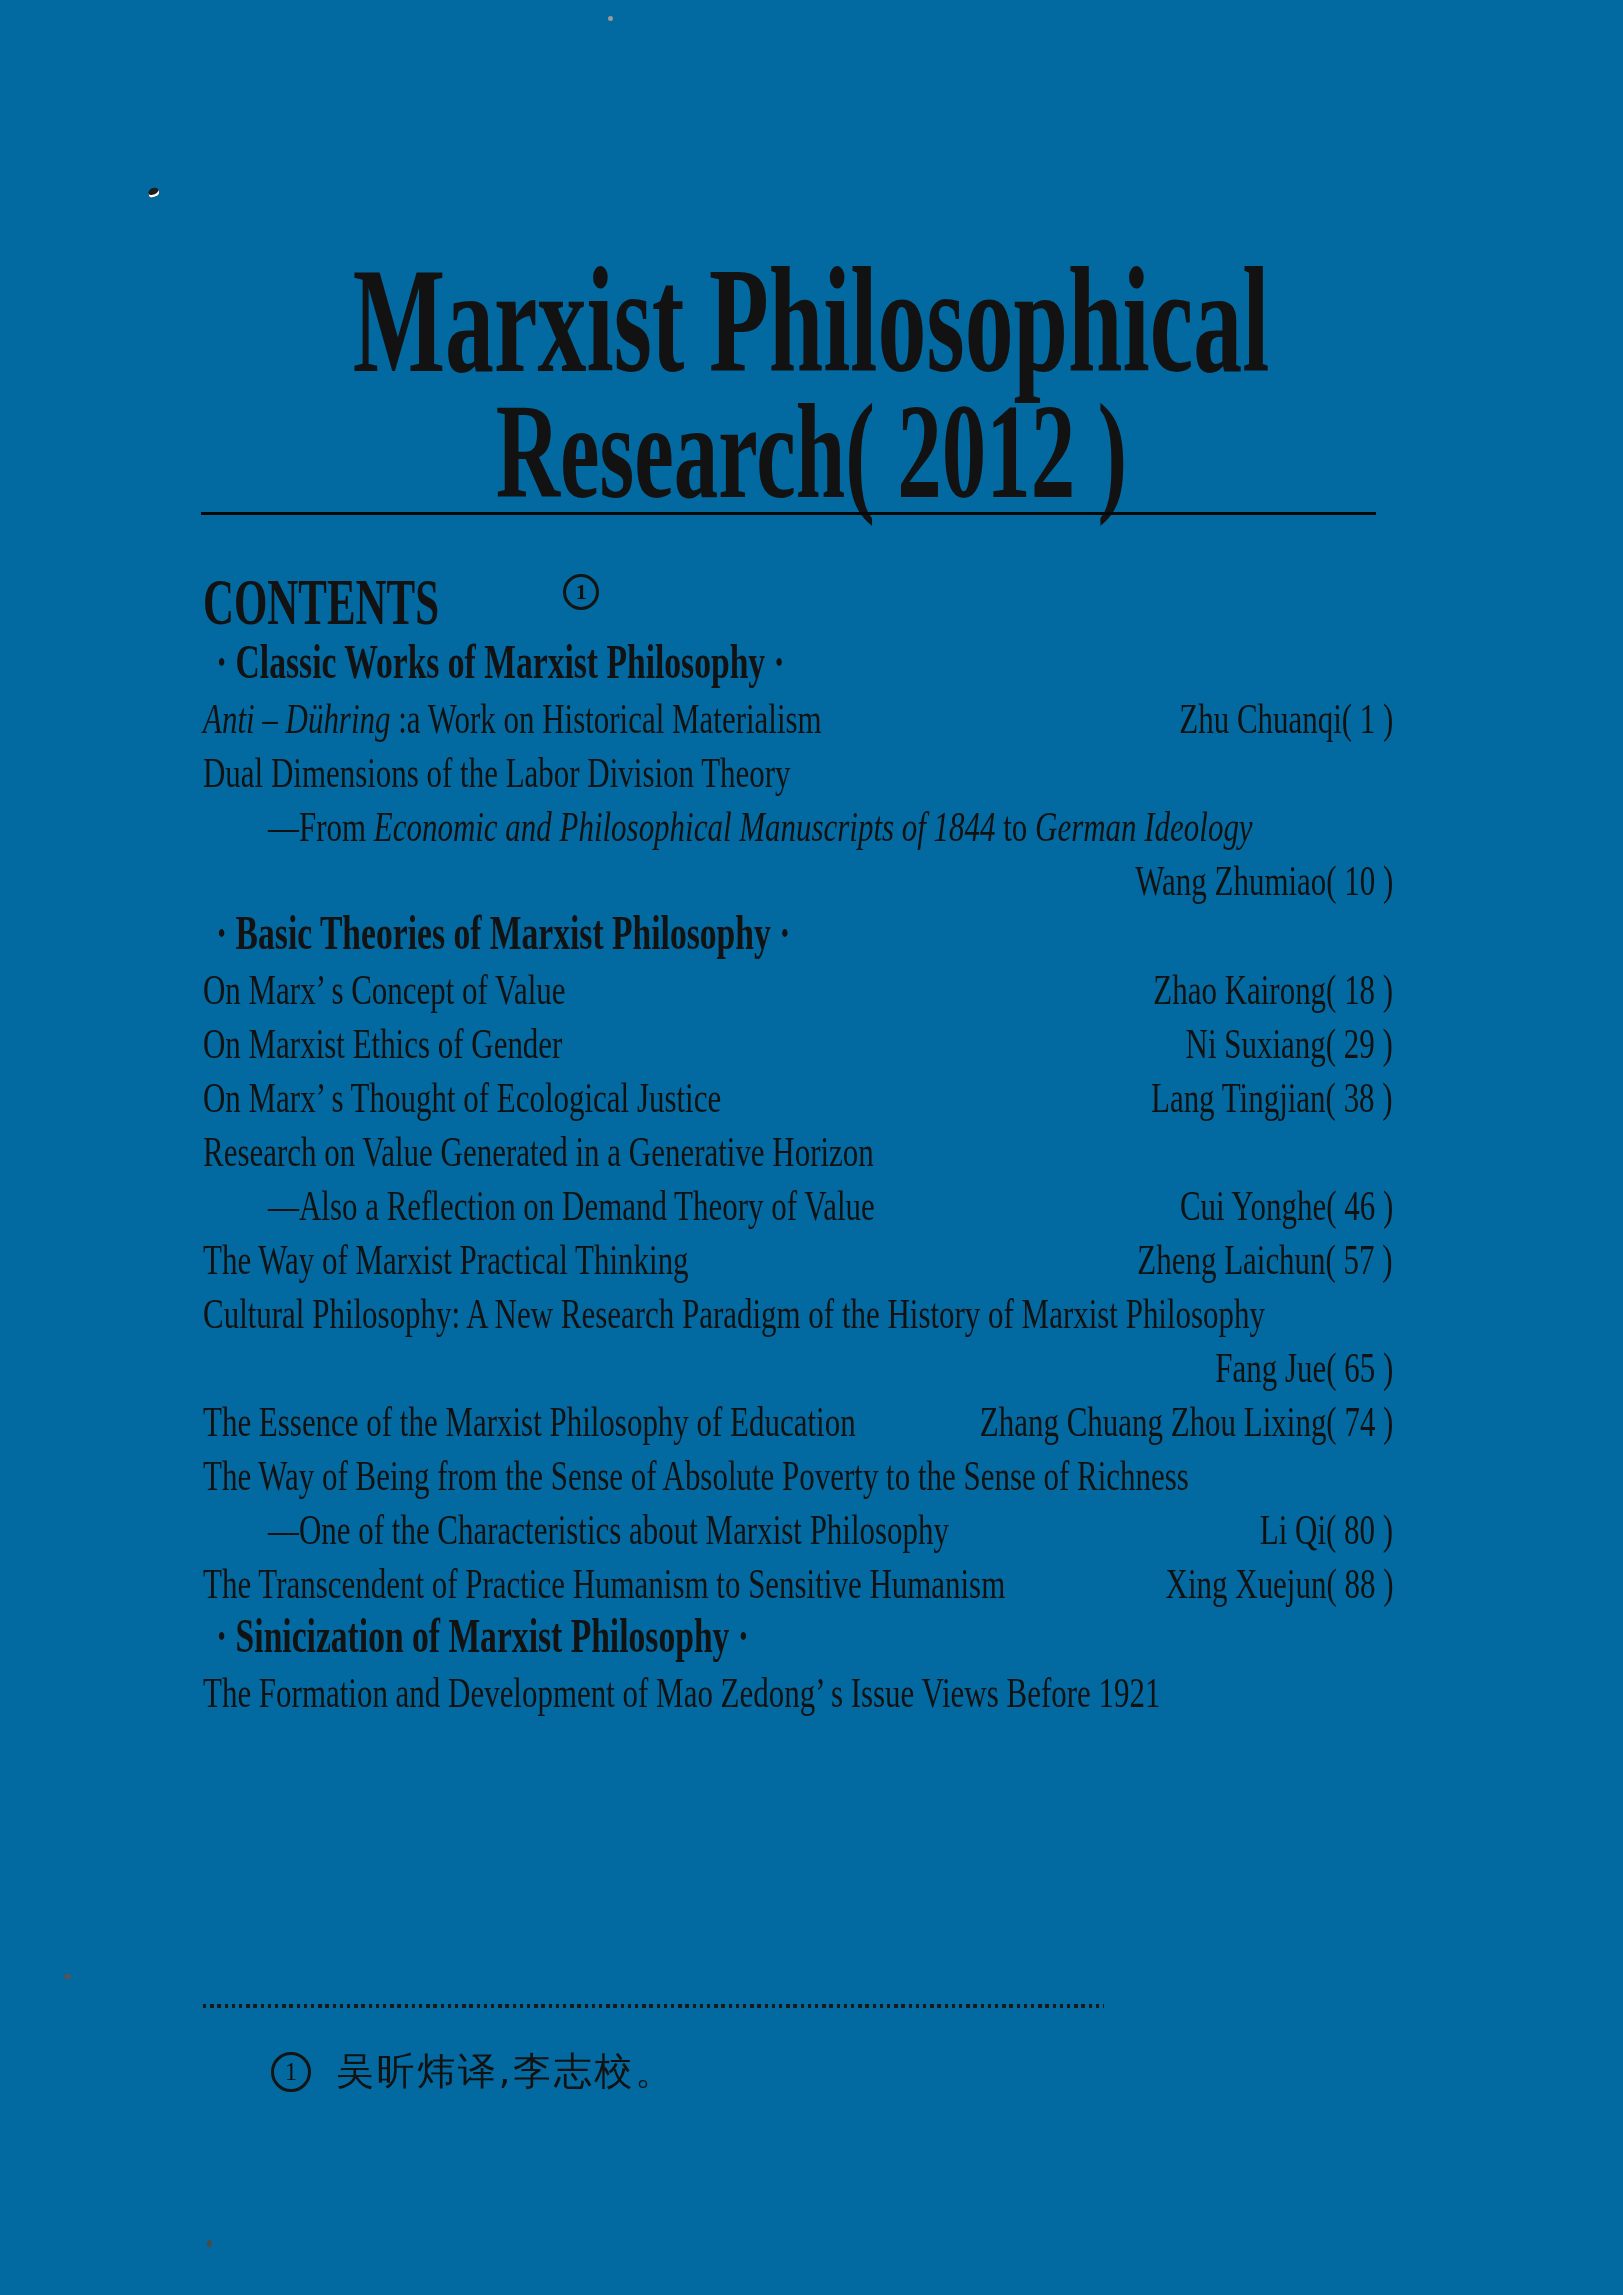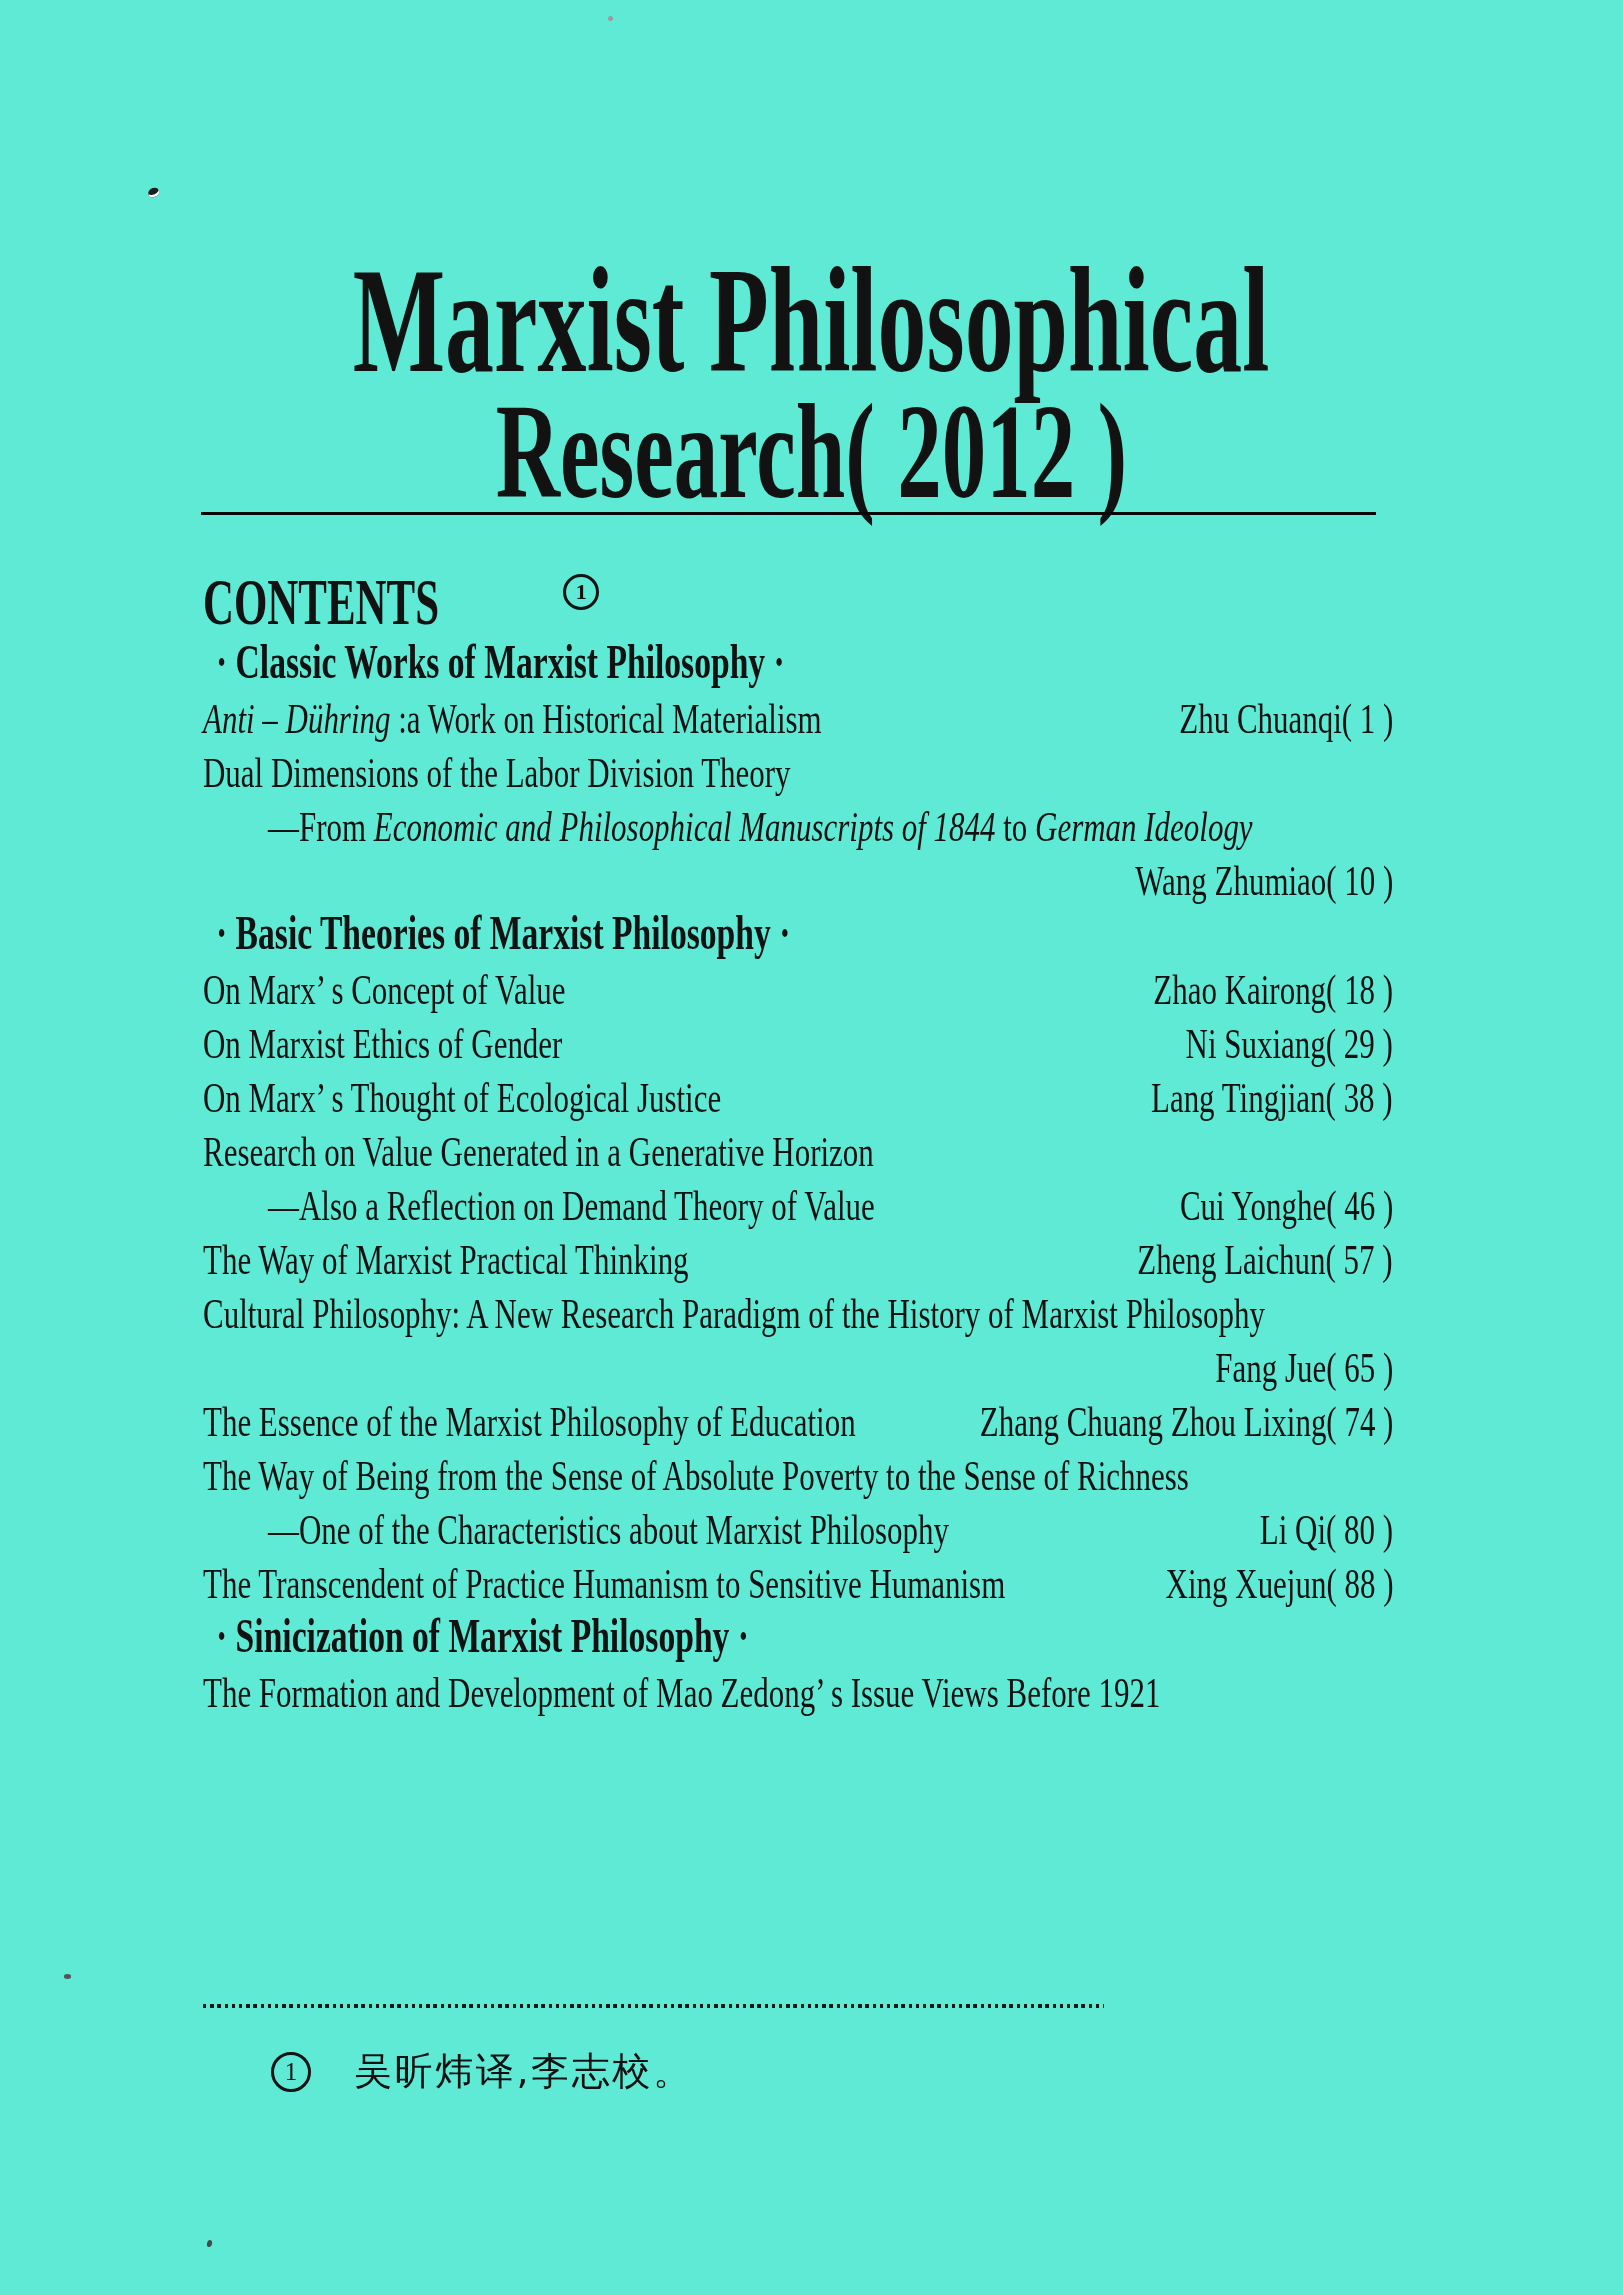--- a/index.html
+++ b/index.html
@@ -1,21 +1,21 @@
 <!DOCTYPE html>
 <html style="font-size:10.5px"><head>
 <meta charset="utf-8">
 <title>Marxist Philosophical Research (2012) — Contents</title>
 <style>
   html, body { margin: 0; padding: 0; background: #e8e8e8; }
   #page {
     position: relative;
     width: 1623px;
     height: 2295px;
-    background: #5eead4;
+    background: #0369a1;
     font-family: "Liberation Serif", serif;
     color: #121212;
     overflow: hidden;
   }
 
   
   .title-line {
     position: absolute;
     left: 0; right: 0;
     text-align: center;
@@ -120,21 +120,21 @@
     display: inline-block;
     width: 34px; height: 34px;
     border: 3.3px solid #141414;
     border-radius: 50%;
     font-size: 25px;
     line-height: 34px;
     text-align: center;
     flex: 0 0 auto;
   }
   #footnote-text {
-    margin-left: 43px;
+    margin-left: 25px;
     font-size: 38px;
     font-family: "DejaVu Sans", "Liberation Serif", sans-serif;
     letter-spacing: 2.6px;
   }
 
   
   .speck { position: absolute; background: #2a2a2a; }
   #speck-top-center { top: 15.7px; left: 608px; width: 5.2px; height: 5.2px; border-radius: 50%; background: #9a9a9a; }
   #speck-top-left { top: 188px; left: 148px; width: 11px; height: 8.5px; border-radius: 60% 50% 50% 40%; transform: rotate(-18deg); background: #1d1d1d; box-shadow: inset 0 -2.6px 0 #fdfdfc; }
   #speck-bottom-left { top: 1974px; left: 64px; width: 7.2px; height: 4.6px; border-radius: 50%; background: #555; }

